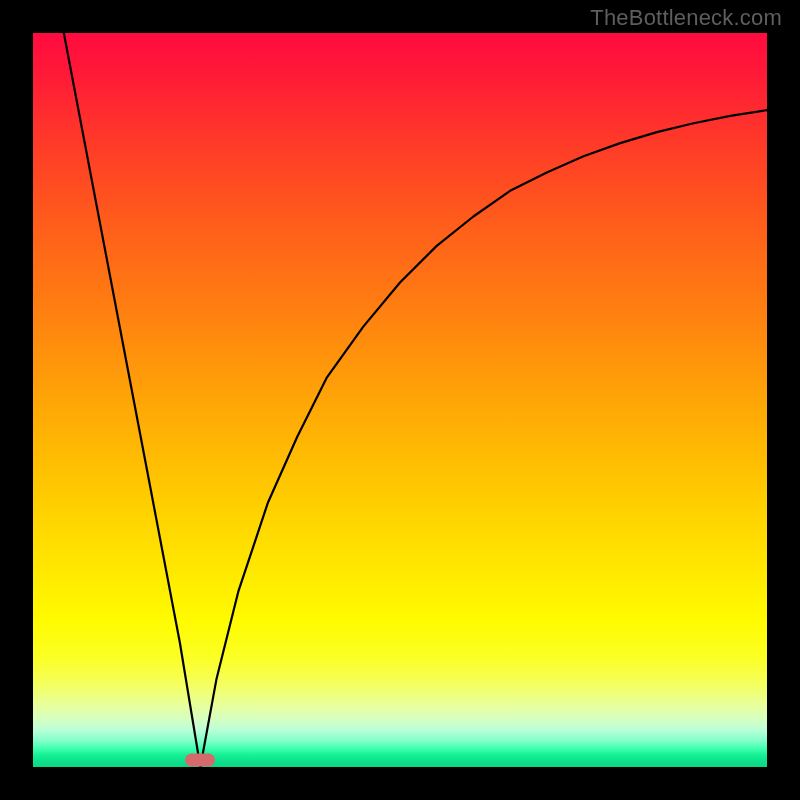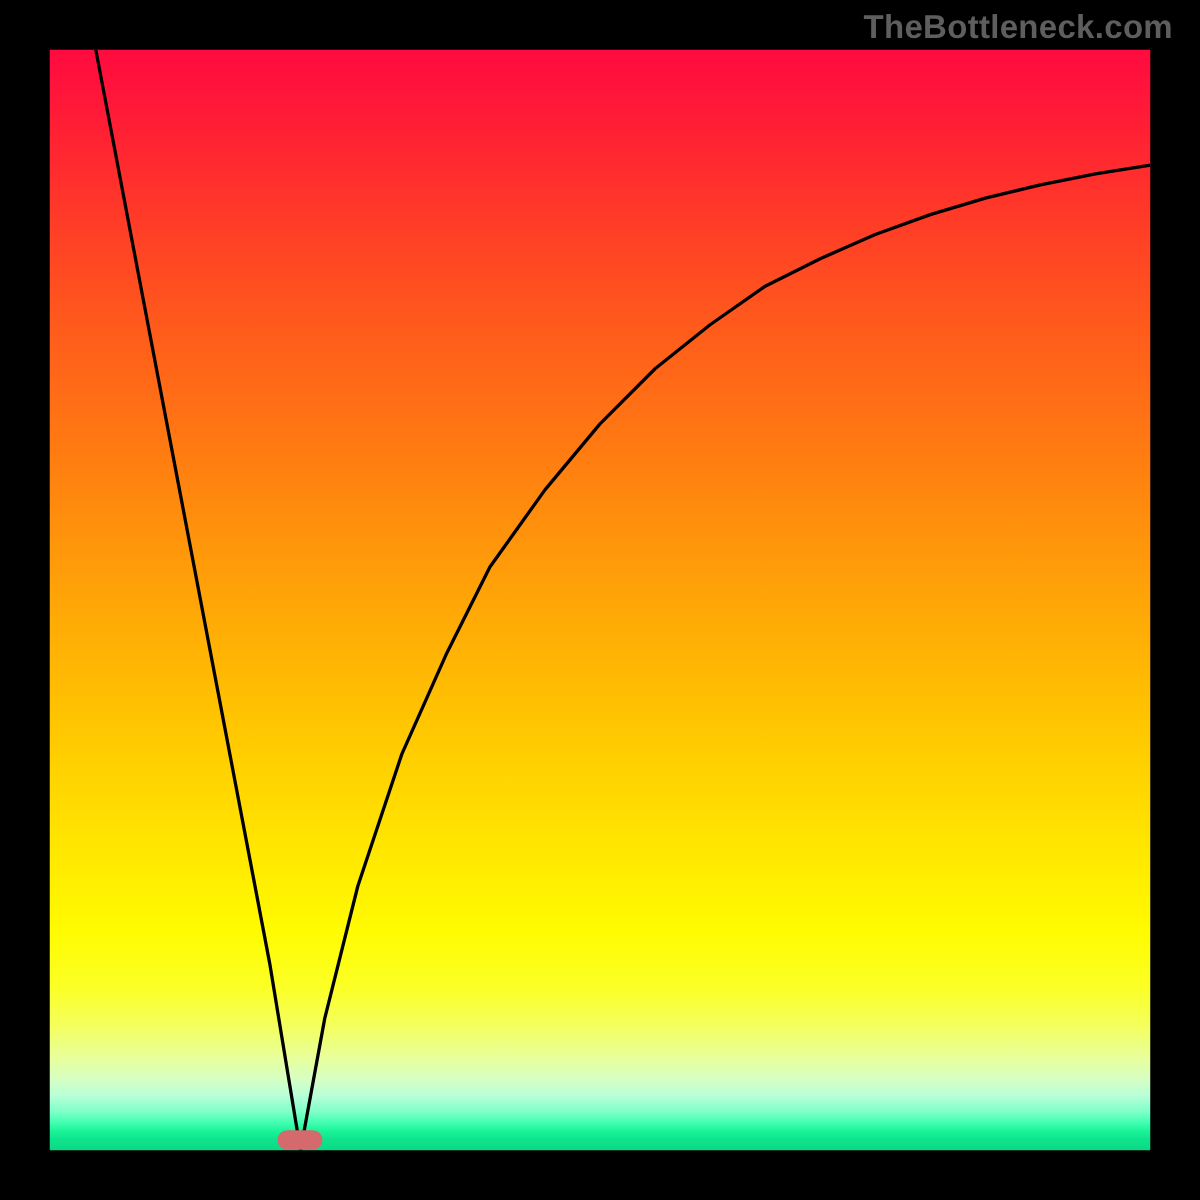--- a/index.html
+++ b/index.html
@@ -61,21 +61,21 @@
     background: #d46a6b;
     border-radius: 7px;
     transform: translate(-50%, -50%);
   }
   .watermark {
     position: absolute;
     top: 5px;
     right: 18px;
     color: #5e5e5e;
     font-size: 22px;
-    font-weight: 700;
+    font-weight: 400;
     letter-spacing: 0.2px;
     user-select: none;
   }
 </style>
 </head>
 <body>
 
 <div class="frame">
   <div class="plot-area">
     <div class="gradient-bg"></div>

